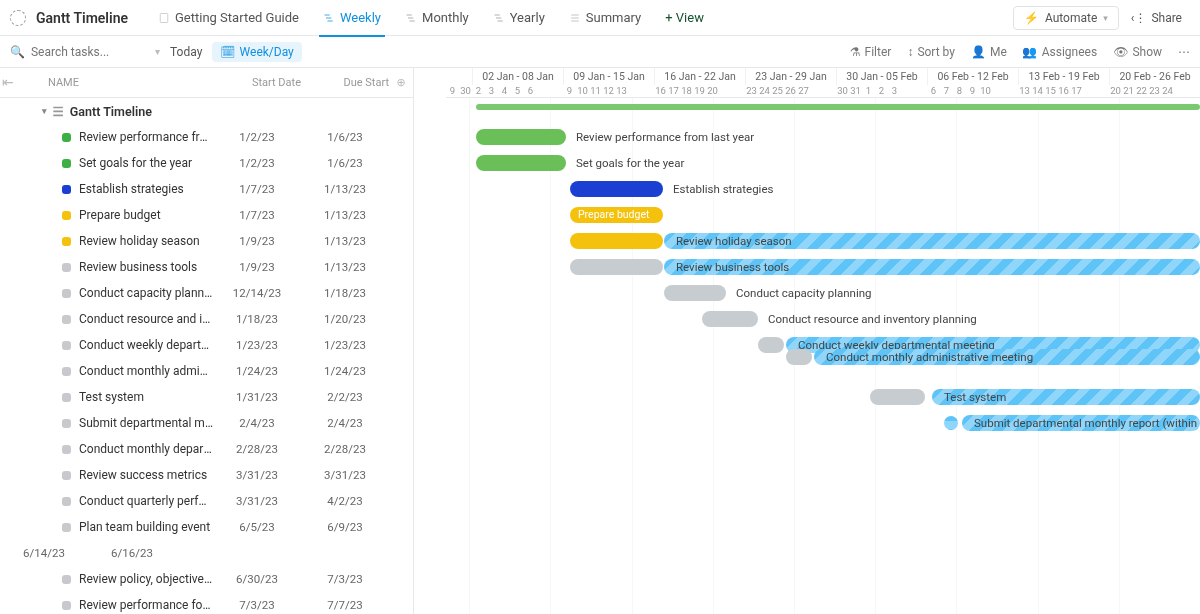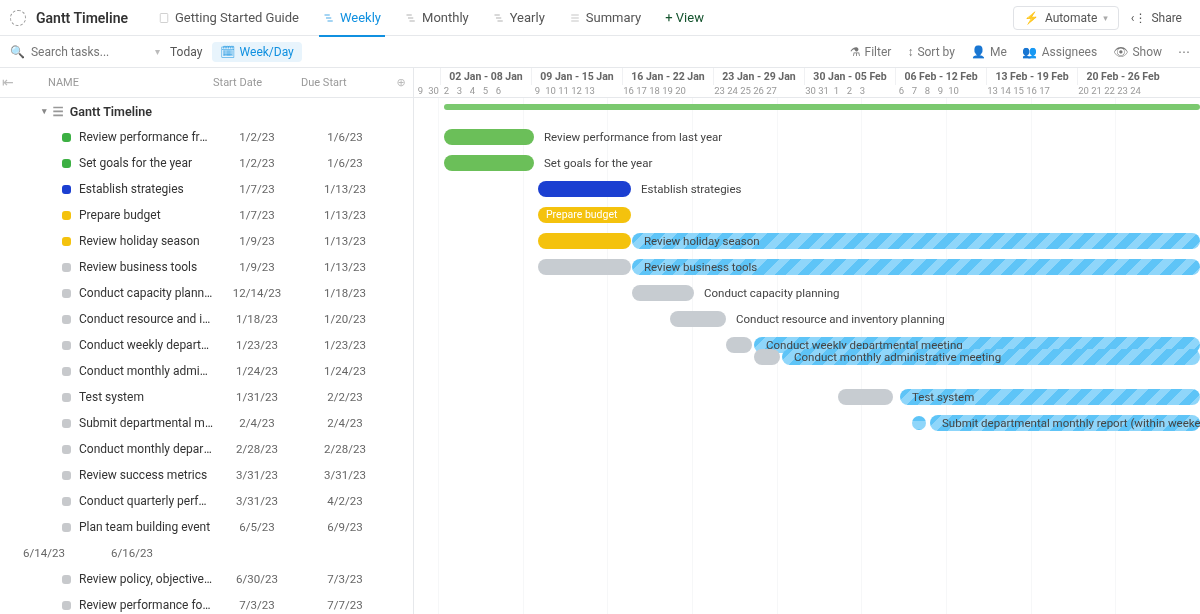--- a/index.html
+++ b/index.html
@@ -23,42 +23,42 @@
 .toolbar { height:32px; border-bottom:1px solid #e6e8eb; display:flex; align-items:center; padding:0 10px; gap:10px; }
 .search { flex:0 0 150px; display:flex; align-items:center; gap:6px; color:#aaa; }
 .search input { border:none; outline:none; font-size:12px; width:100px; }
 .chev { color:#bbb; font-size:10px; margin-left:auto; }
 .today-btn { color:#555; font-size:12px; cursor:pointer; }
 .weekday-chip { background:#e8f4fc; color:#1090e0; border-radius:4px; padding:3px 8px; font-size:12px; display:flex; align-items:center; gap:4px; }
 .tb-right { margin-left:auto; display:flex; gap:16px; align-items:center; color:#777; }
 .tb-item { display:flex; align-items:center; gap:4px; cursor:pointer; font-size:12px; }
 
 
-.main { flex:1; display:flex; overflow:hidden; }
+.main { flex:1; display:flex; overflow:hidden;gap:32px; }
 .left { width:414px; border-right:1px solid #e6e8eb; display:flex; flex-direction:column; }
 .left-head { height:30px; display:flex; align-items:center; border-bottom:1px solid #e6e8eb; color:#999; font-size:11px; }
 .col-name { flex:1; padding-left:48px; }
-.col-date { width:88px; text-align:left; }
+.col-date { width:88px; text-align:right; }
 .add-col { width:24px; text-align:center; color:#bbb; }
 .left-body { flex:1; overflow-y:auto; }
 .group-row { height:26px; display:flex; align-items:center; padding-left:42px; gap:6px; font-weight:600; font-size:12.5px; }
 .caret { font-size:9px; color:#888; }
 .task-row { height:26px; display:flex; align-items:center; font-size:12px; }
 .task-name { flex:1; display:flex; align-items:center; gap:8px; padding-left:62px; overflow:hidden; }
 .task-name span.txt { white-space:nowrap; overflow:hidden; text-overflow:ellipsis; }
 .sq { width:9px; height:9px; border-radius:3px; flex-shrink:0; }
 .due-green { color:#3cb043; }
 .date-cell { width:88px; text-align:center; color:#666; font-size:11.5px; }
 .date-cell.pad { width:24px; }
 
 
 .right { flex:1; display:flex; flex-direction:column; overflow:hidden; position:relative; }
 .time-head { height:30px; border-bottom:1px solid #e6e8eb; display:flex; flex-direction:column; }
 .th-weeks { flex:1; display:flex; font-size:10.5px; color:#666; }
-.th-week { width:91px; text-align:left; border-left:1px solid #f0f1f3; display:flex; align-items:center; justify-content:center;font-weight:bold; }
+.th-week { width:91px; text-align:left; border-left:1px solid #f0f1f3; display:flex; align-items:center; justify-content:center; }
 .th-week:first-child { width:26px; border:none; }
 .th-days { height:12px; display:flex; font-size:9.5px; color:#999; }
 .th-day { width:13px; text-align:center; }
 .gantt-body { flex:1; position:relative; overflow:hidden; }
 .grid-lines { position:absolute; inset:0; display:flex; pointer-events:none; }
 .grid-col { width:91px; border-left:1px solid #f6f7f8; }
 .grid-col:first-child{ width:26px; border:none; }
 .summary-bar { position:absolute; top:6px; left:30px; right:0; height:6px; background:#7bc96f; border-radius:3px; }
 .bar-row { position:absolute; left:0; right:0; height:26px; }
 .bar { position:absolute; height:16px; top:5px; border-radius:8px; }

